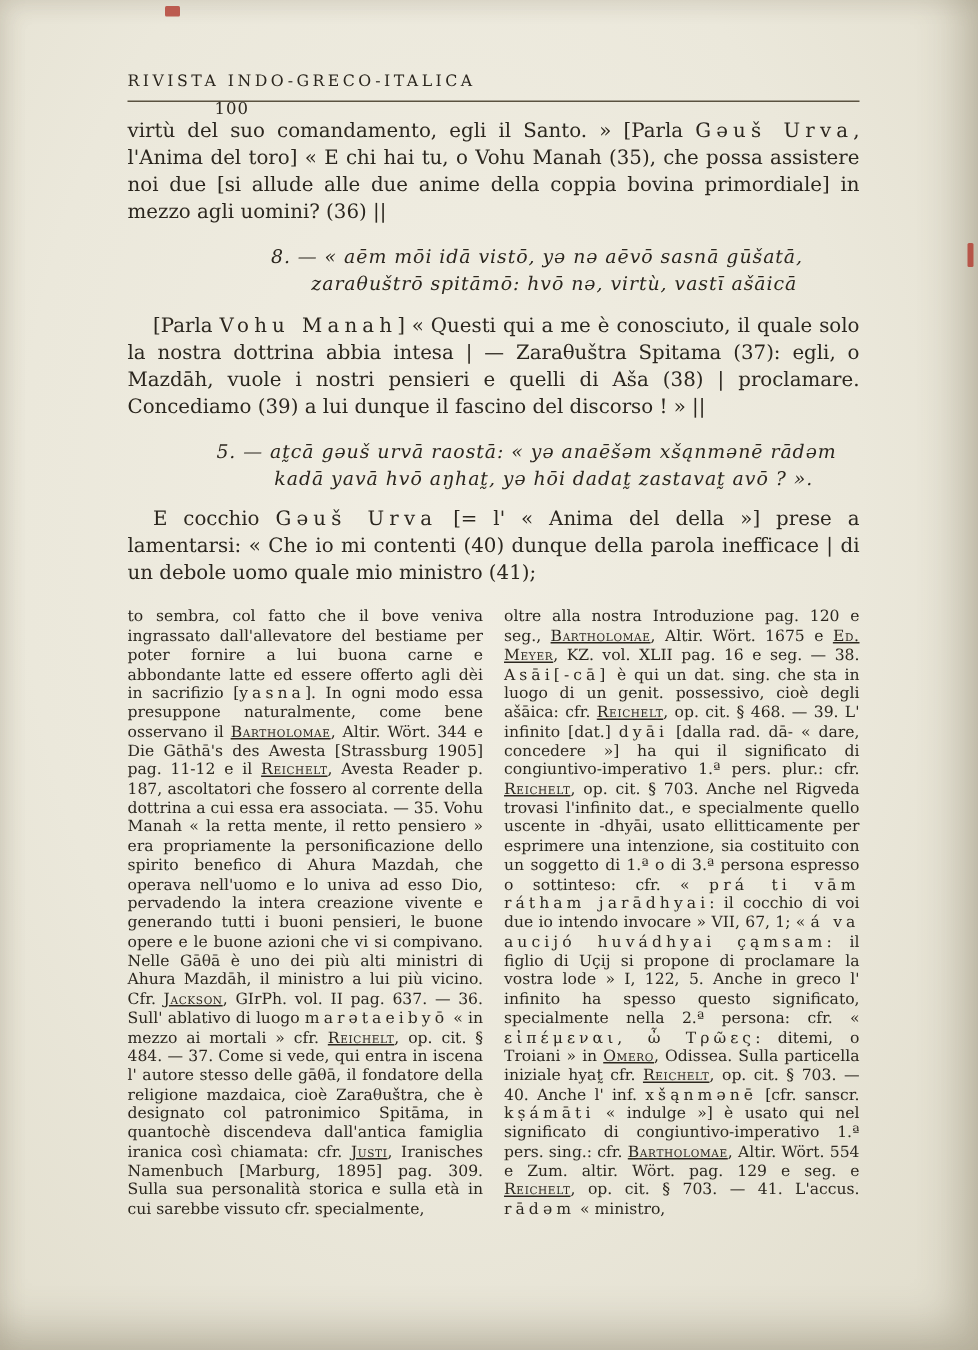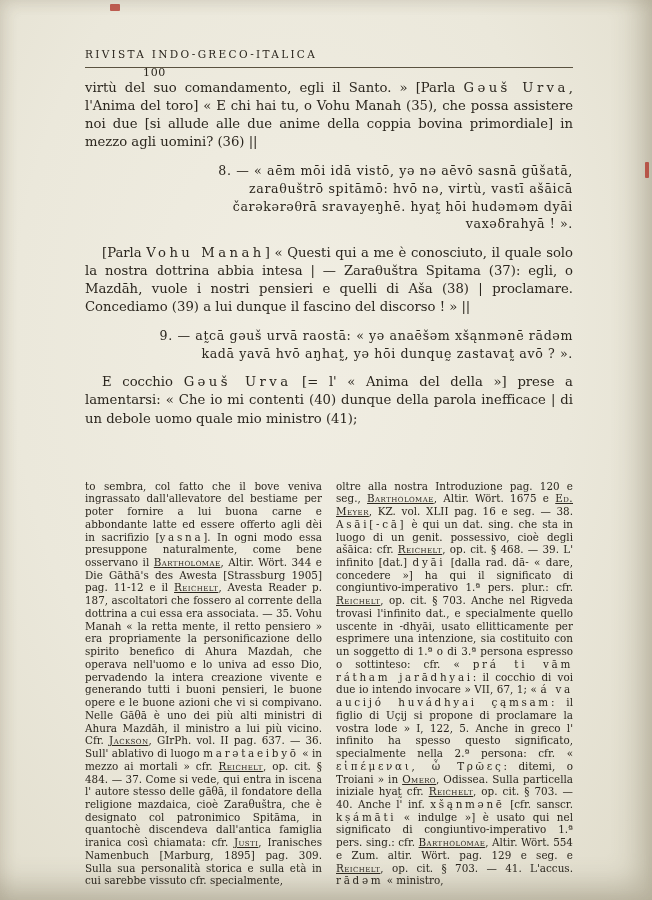--- a/index.html
+++ b/index.html
@@ -23,27 +23,27 @@
   .header { position:relative; height:15px; font-size:11px; }
   .pageno { position:absolute; left:13px; top:18px; letter-spacing:.06em;margin-left:45px; }
   .jtitle { display:block; text-align:left; letter-spacing:.22em; font-size:10.5px; }
   .rule { border-top:1px solid #5a5240; margin-top:4px; }
 
   .main { margin-top:11px; font-size:13.2px; line-height:1.37; text-align:justify; }
   .para { margin:0; }
   .para.indent { text-indent:17px; }
 
   .verse { margin:11px 0 11px 58px; font-size:12.6px; line-height:1.4;
-           letter-spacing:.05em; text-align:right; }
+           letter-spacing:.05em; text-align:center;font-style:italic; }
   .verse.v9 { margin-left:44px; }
   .vline.cont { margin-left:23px; }
 
   .footnotes { display:flex; gap:14px; margin-top:13px;
                font-size:10.4px; line-height:1.225; text-align:justify; }
-  .fcol { width:237px;margin-top:39px; }
+  .fcol { width:237px; }
 
   .sg-i  { }
   .sg-sc { font-variant:small-caps; letter-spacing:.04em;text-decoration:underline; }
   .sg-sp { letter-spacing:.26em; }
 </style>
 </head>
 <body>
 
 <div class="page">
   <div class="red-speck speck-top"></div>
@@ -56,28 +56,27 @@
       <span class="jtitle">RIVISTA INDO-GRECO-ITALICA</span>
     </div>
     <div class="rule"></div>
 
     <div class="main">
       <p class="para"><span>virtù del suo comandamento, egli il Santo. » [</span><span class="sg-i">Parla</span><span> </span><span class="sg-sp">Gəuš Urva</span><span>, </span><span class="sg-i">l'Anima del toro</span><span>] « E chi hai tu, o </span><span class="sg-i">Vohu Manah</span><span> (35), che possa assistere noi due [</span><span class="sg-i">si allude alle due anime della coppia bovina primordiale</span><span>] in mezzo agli uomini? (36) ||</span></p>
 
       <div class="verse v8">
         <div class="vline">8. — « aēm mōi idā vistō, yə nə aēvō sasnā gūšatā,</div>
         <div class="vline cont">zaraθuštrō spitāmō: hvō nə, virtù, vastī ašāicā</div>
-        <div class="vline cont">čarəkərəθrā sravayeŋhē. hyat̰ hōi hudəməm dyāi vaxəδrahyā ! ».</div>
       </div>
 
       <p class="para indent"><span>[</span><span class="sg-i">Parla</span><span> </span><span class="sg-sp">Vohu Manah</span><span>] « Questi qui a me è conosciuto, il quale solo la nostra dottrina abbia intesa | — </span><span class="sg-i">Zaraθuštra Spitama</span><span> (37): egli, o </span><span class="sg-i">Mazdāh</span><span>, vuole i nostri pensieri e quelli di </span><span class="sg-i">Aša</span><span> (38) | proclamare. Concediamo (39) a lui dunque il fascino del discorso ! » ||</span></p>
 
       <div class="verse v9">
-        <div class="vline">9. — at̰cā gəuš urvā raostā: « yə anaēšəm xšąnmənē rādəm</div>
-        <div class="vline cont">kadā yavā hvō aŋhat̰, yə hōi dunquḛ zastavat̰ avō ? ».</div>
+        <div class="vline">5. — at̰cā gəuš urvā raostā: « yə anaēšəm xšąnmənē rādəm</div>
+        <div class="vline cont">kadā yavā hvō aŋhat̰, yə hōi dadat̰ zastavat̰ avō ? ».</div>
       </div>
 
       <p class="para indent"><span>E cocchio </span><span class="sg-sp">Gəuš Urva</span><span> [= l' « </span><span class="sg-i">Anima del della</span><span> »] prese a lamentarsi: « Che io mi contenti (40) dunque della parola inefficace | di un debole uomo quale mio ministro (41);</span></p>
     </div>
 
     <div class="footnotes">
       <div class="fcol"><span>to sembra, col fatto che il bove veniva ingrassato dall'allevatore del bestiame per poter fornire a lui buona carne e abbondante latte ed essere offerto agli dèi in sacrifizio [</span><span class="sg-sp">yasna</span><span>]. In ogni modo essa presuppone naturalmente, come bene osservano il </span><span class="sg-sc">Bartholomae</span><span>, </span><span class="sg-i">Altir. Wört.</span><span> 344 e </span><span class="sg-i">Die Gāthā's des Awesta</span><span> [Strassburg 1905] pag. 11-12 e il </span><span class="sg-sc">Reichelt</span><span>, </span><span class="sg-i">Avesta Reader</span><span> p. 187, ascoltatori che fossero al corrente della dottrina a cui essa era associata. — 35. </span><span class="sg-i">Vohu Manah</span><span> « </span><span class="sg-i">la retta mente, il retto pensiero</span><span> » era propriamente la personificazione dello spirito benefico di Ahura Mazdah, che operava nell'uomo e lo univa ad esso Dio, pervadendo la intera creazione vivente e generando tutti i buoni pensieri, le buone opere e le buone azioni che vi si compivano. Nelle </span><span class="sg-i">Gāθā</span><span> è uno dei più alti ministri di Ahura Mazdāh, il ministro a lui più vicino. Cfr. </span><span class="sg-sc">Jackson</span><span>, </span><span class="sg-i">GIrPh.</span><span> vol. II pag. 637. — 36. Sull' ablativo di luogo </span><span class="sg-sp">marətaeibyō</span><span> « </span><span class="sg-i">in mezzo ai mortali</span><span> » cfr. </span><span class="sg-sc">Reichelt</span><span>, </span><span class="sg-i">op. cit.</span><span> § 484. — 37. Come si vede, qui entra in iscena l' autore stesso delle </span><span class="sg-i">gāθā</span><span>, il fondatore della religione mazdaica, cioè </span><span class="sg-i">Zaraθuštra</span><span>, che è designato col patronimico </span><span class="sg-i">Spitāma</span><span>, in quantochè discendeva dall'antica famiglia iranica così chiamata: cfr. </span><span class="sg-sc">Justi</span><span>, </span><span class="sg-i">Iranisches Namenbuch</span><span> [Marburg, 1895] pag. 309. Sulla sua personalità storica e sulla età in cui sarebbe vissuto cfr. specialmente,</span></div>
       <div class="fcol"><span>oltre alla nostra </span><span class="sg-i">Introduzione</span><span> pag. 120 e seg., </span><span class="sg-sc">Bartholomae</span><span>, </span><span class="sg-i">Altir. Wört.</span><span> 1675 e </span><span class="sg-sc">Ed. Meyer</span><span>, </span><span class="sg-i">KZ.</span><span> vol. XLII pag. 16 e seg. — 38. </span><span class="sg-sp">Asāi[-cā]</span><span> è qui un dat. sing. che sta in luogo di un genit. possessivo, cioè degli </span><span class="sg-i">ašāica</span><span>: cfr. </span><span class="sg-sc">Reichelt</span><span>, </span><span class="sg-i">op. cit.</span><span> § 468. — 39. L' infinito [dat.] </span><span class="sg-sp">dyāi</span><span> [dalla rad. </span><span class="sg-i">dā-</span><span> « dare, concedere »] ha qui il significato di congiuntivo-imperativo 1.ª pers. plur.: cfr. </span><span class="sg-sc">Reichelt</span><span>, </span><span class="sg-i">op. cit.</span><span> § 703. Anche nel Rigveda trovasi l'infinito dat., e specialmente quello uscente in </span><span class="sg-i">-dhyāi</span><span>, usato ellitticamente per esprimere una intenzione, sia costituito con un soggetto di 1.ª o di 3.ª persona espresso o sottinteso: cfr. « </span><span class="sg-sp">prá ti vām rátham jarādhyai</span><span>: </span><span class="sg-i">il cocchio di voi due io intendo invocare</span><span> » VII, 67, 1; « </span><span class="sg-sp">á va aucijó huvádhyai çąmsam</span><span>: </span><span class="sg-i">il figlio di Uçij si propone di proclamare la vostra lode</span><span> » I, 122, 5. Anche in greco l' infinito ha spesso questo significato, specialmente nella 2.ª persona: cfr. « </span><span class="sg-sp">εἰπέμεναι, ὦ Τρῶες</span><span>: </span><span class="sg-i">ditemi, o Troiani</span><span> » in </span><span class="sg-sc">Omero</span><span>, </span><span class="sg-i">Odissea</span><span>. Sulla particella iniziale </span><span class="sg-i">hyat̰</span><span> cfr. </span><span class="sg-sc">Reichelt</span><span>, </span><span class="sg-i">op. cit.</span><span> § 703. — 40. Anche l' inf. </span><span class="sg-sp">xšąnmənē</span><span> [cfr. sanscr. </span><span class="sg-sp">kṣámāti</span><span> « </span><span class="sg-i">indulge</span><span> »] è usato qui nel significato di congiuntivo-imperativo 1.ª pers. sing.: cfr. </span><span class="sg-sc">Bartholomae</span><span>, </span><span class="sg-i">Altir. Wört.</span><span> 554 e </span><span class="sg-i">Zum. altir. Wört.</span><span> pag. 129 e seg. e </span><span class="sg-sc">Reichelt</span><span>, </span><span class="sg-i">op. cit.</span><span> § 703. — 41. L'accus. </span><span class="sg-sp">rādəm</span><span> « ministro,</span></div>
     </div>
 

